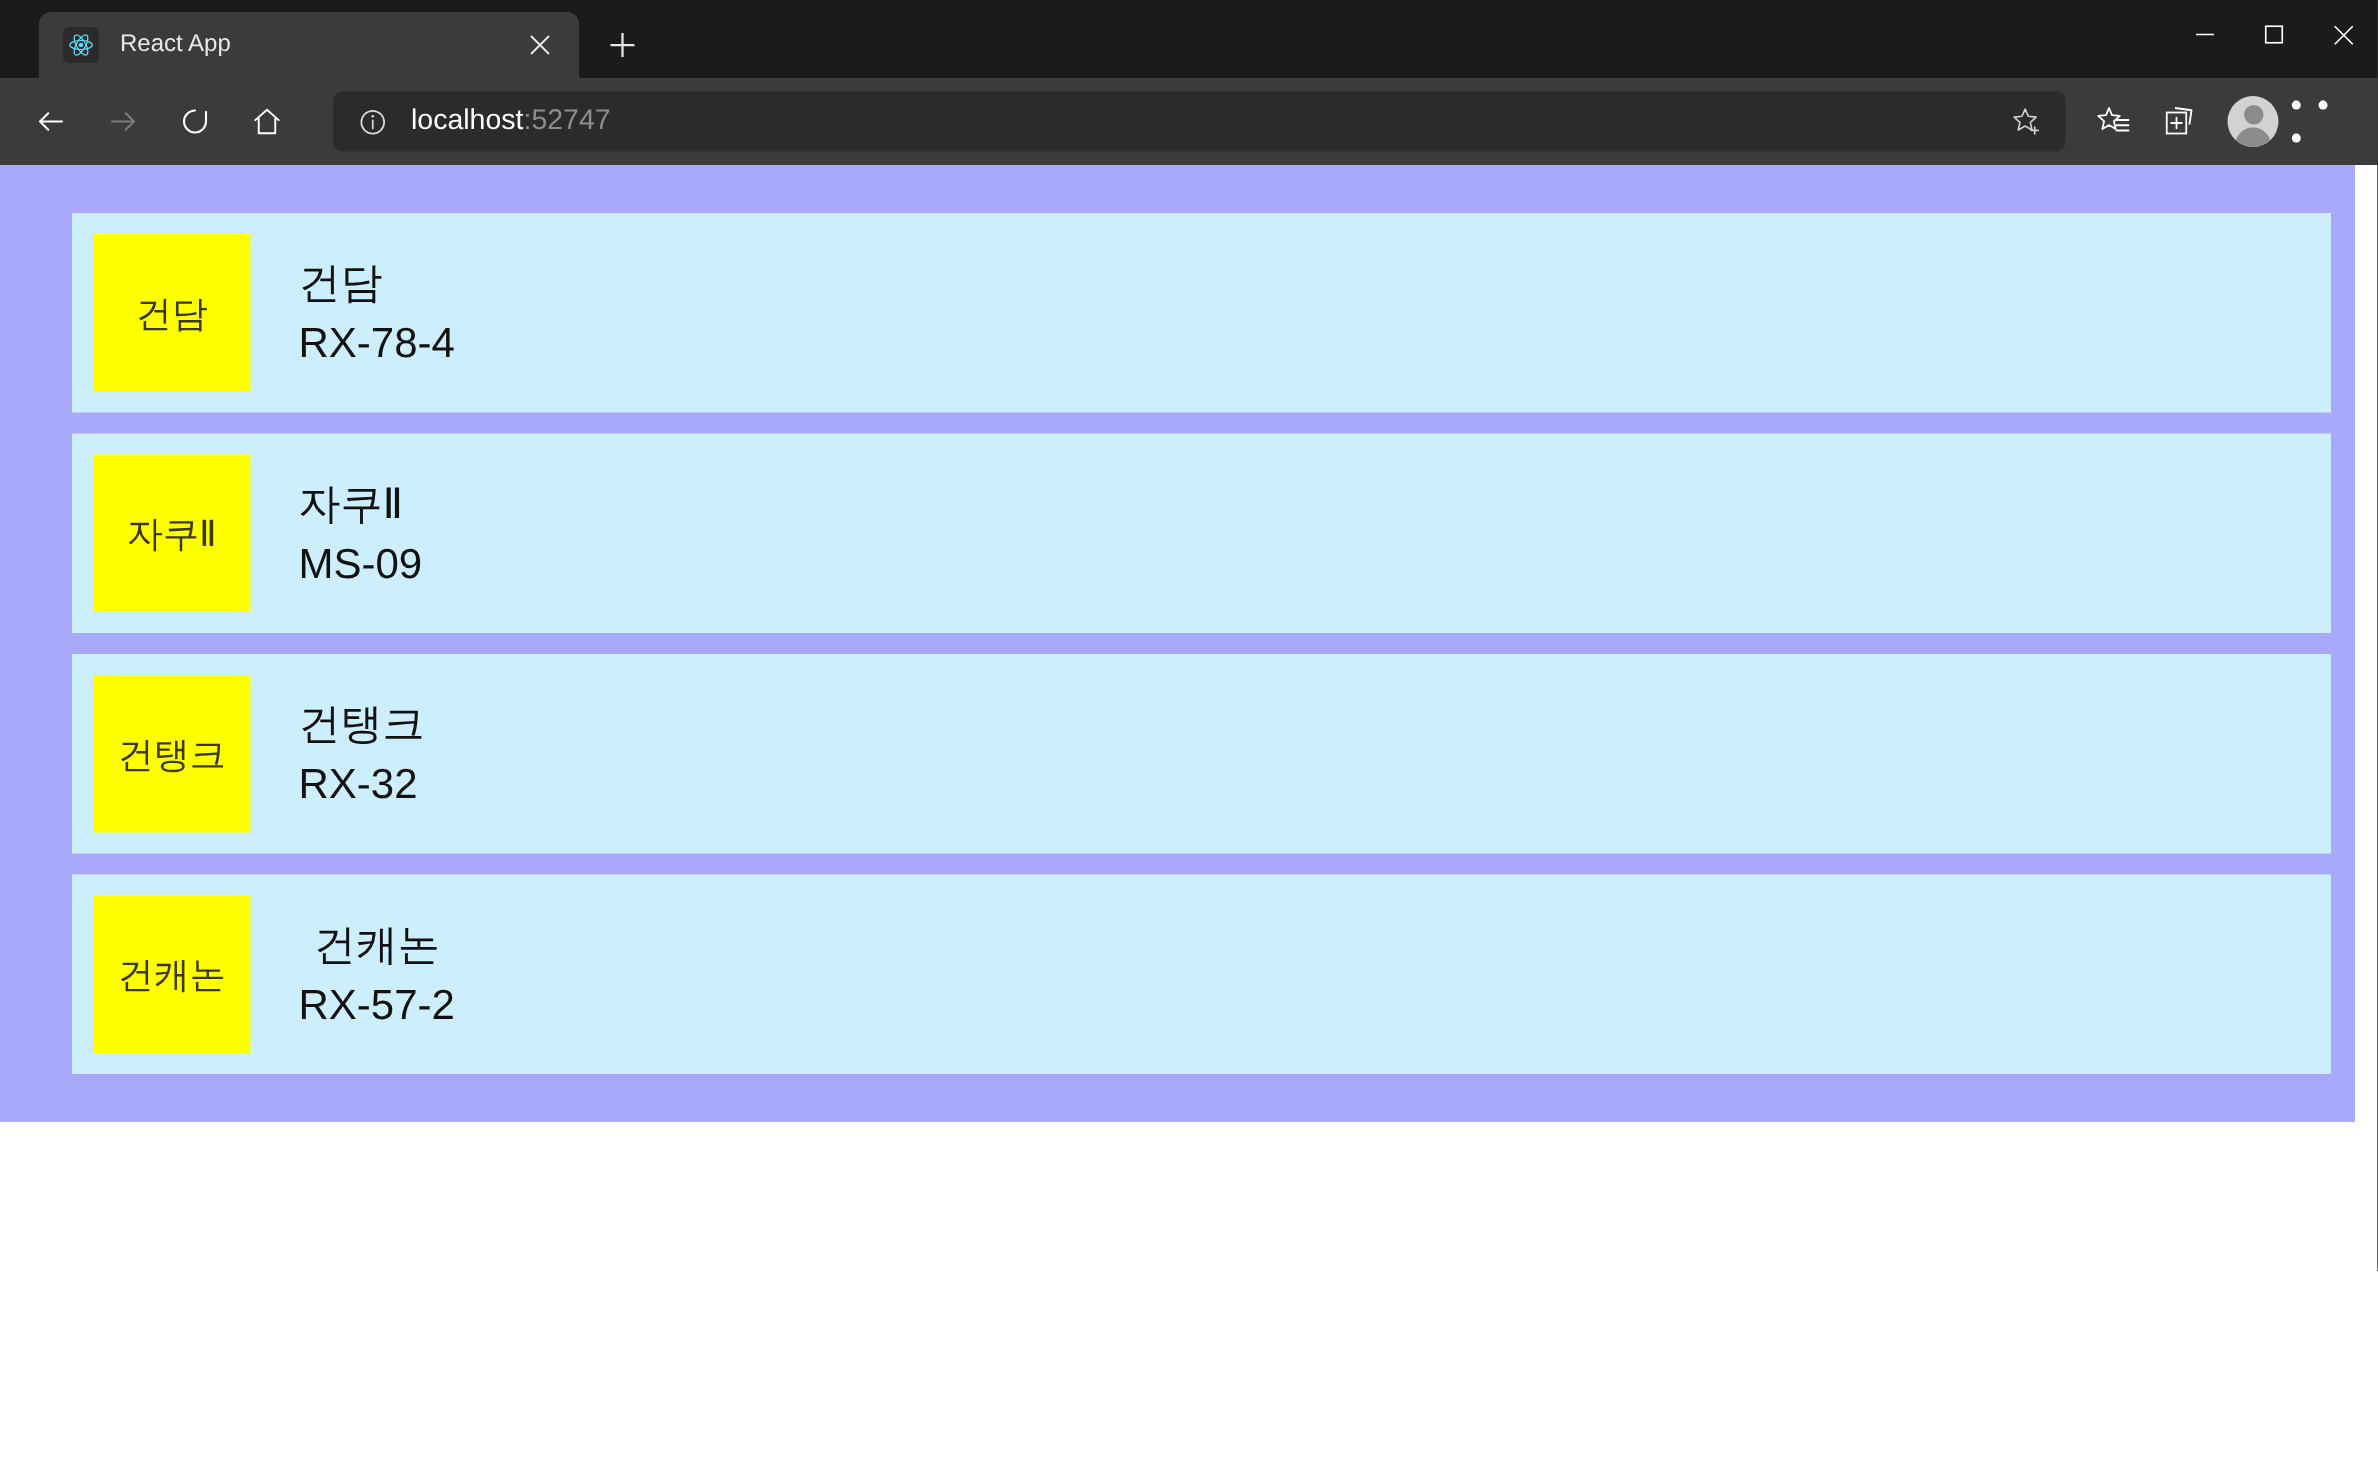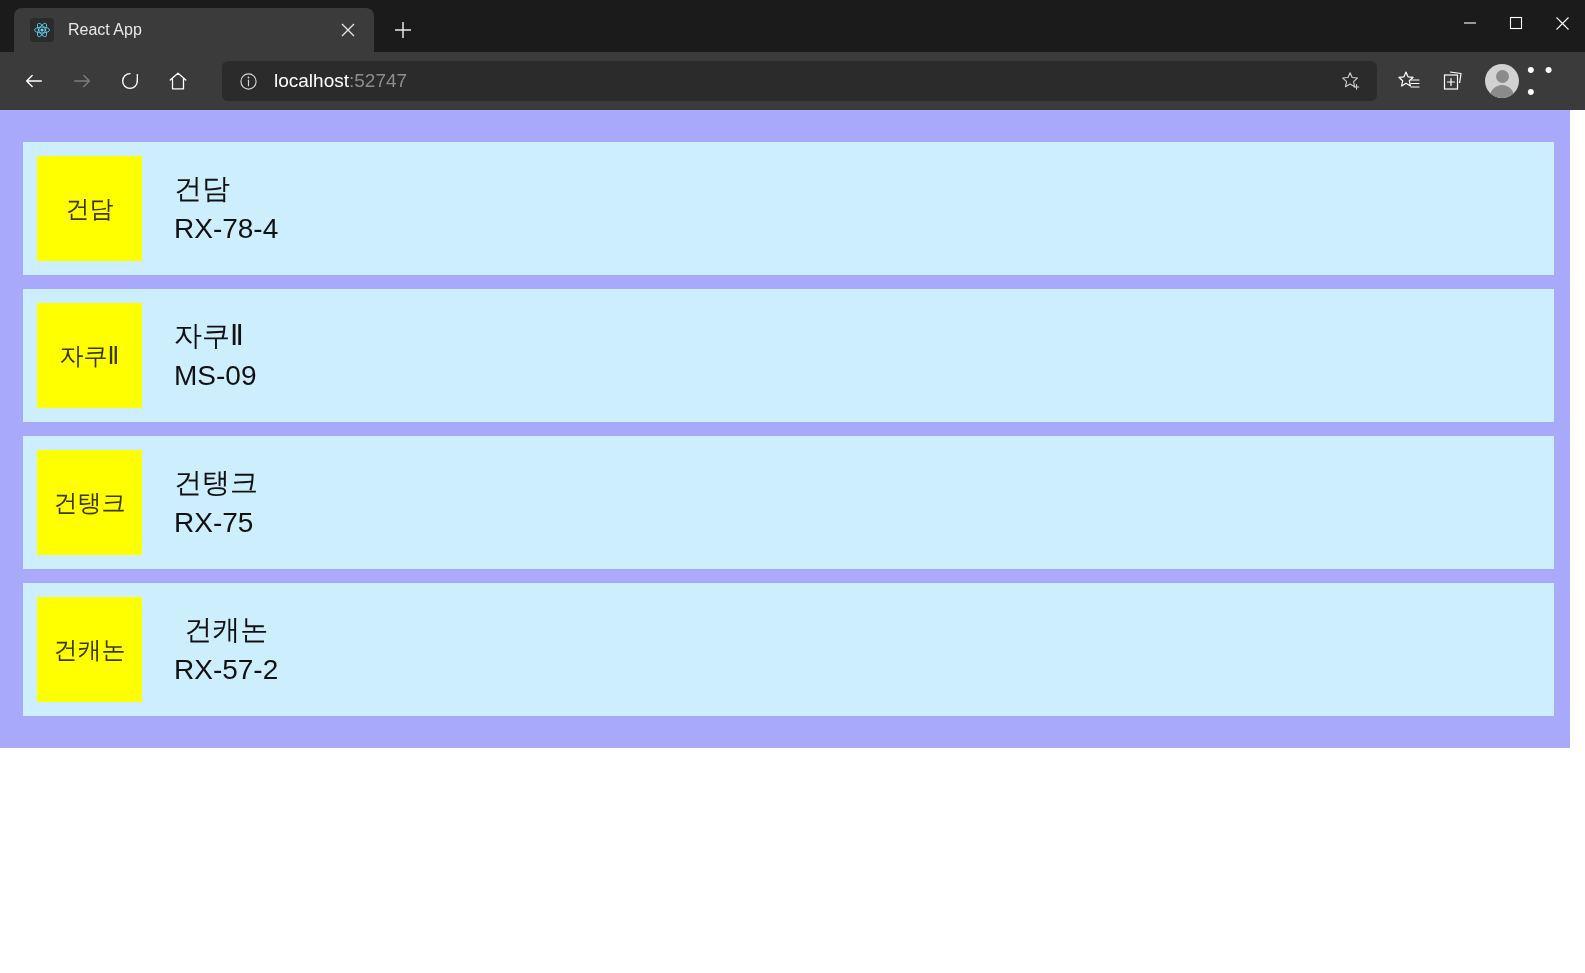--- a/index.html
+++ b/index.html
@@ -24,21 +24,21 @@
   .tabstrip {
     height: 52px;
     background: #1b1b1b;
     display: flex;
     align-items: flex-end;
     position: relative;
     flex: 0 0 52px;
   }
 
   .tab {
-    margin-left: 14px;
+    margin-left: 26px;
     width: 360px;
     height: 44px;
     background: #3b3b3b;
     border-radius: 8px 8px 0 0;
     display: flex;
     align-items: center;
     padding: 0 12px 0 16px;
     position: relative;
   }
   .tab-favicon {
@@ -156,21 +156,21 @@
     font-size: 57px;
     font-weight: bold;
     color: #000000;
     padding-top: 38px;
     padding-bottom: 34px;
     letter-spacing: -0.5px;
   }
 
   .list-container {
     background: #a9a9fb;
-    padding: 32px 16px 32px 23px;
+    padding: 32px 16px 32px 48px;
     margin-right: 15px;
   }
 
   .list-item {
     background: #cdeefc;
     display: flex;
     align-items: center;
     padding: 14px;
     margin-bottom: 14px;
   }
@@ -342,21 +342,21 @@
         <div class="item-info">
           <div class="item-name">자쿠Ⅱ</div>
           <div class="item-code">MS-09</div>
         </div>
       </div>
 
       <div class="list-item">
         <div class="item-thumb">건탱크</div>
         <div class="item-info">
           <div class="item-name">건탱크</div>
-          <div class="item-code">RX-75</div>
+          <div class="item-code">RX-32</div>
         </div>
       </div>
 
       <div class="list-item">
         <div class="item-thumb">건캐논</div>
         <div class="item-info">
           <div class="item-name">건캐논</div>
           <div class="item-code">RX-57-2</div>
         </div>
       </div>

